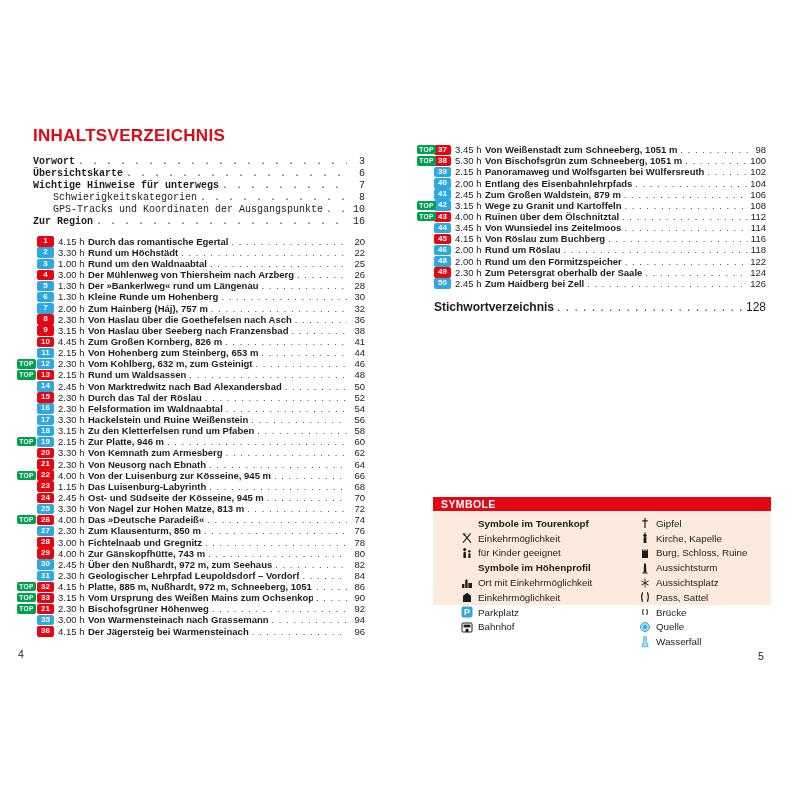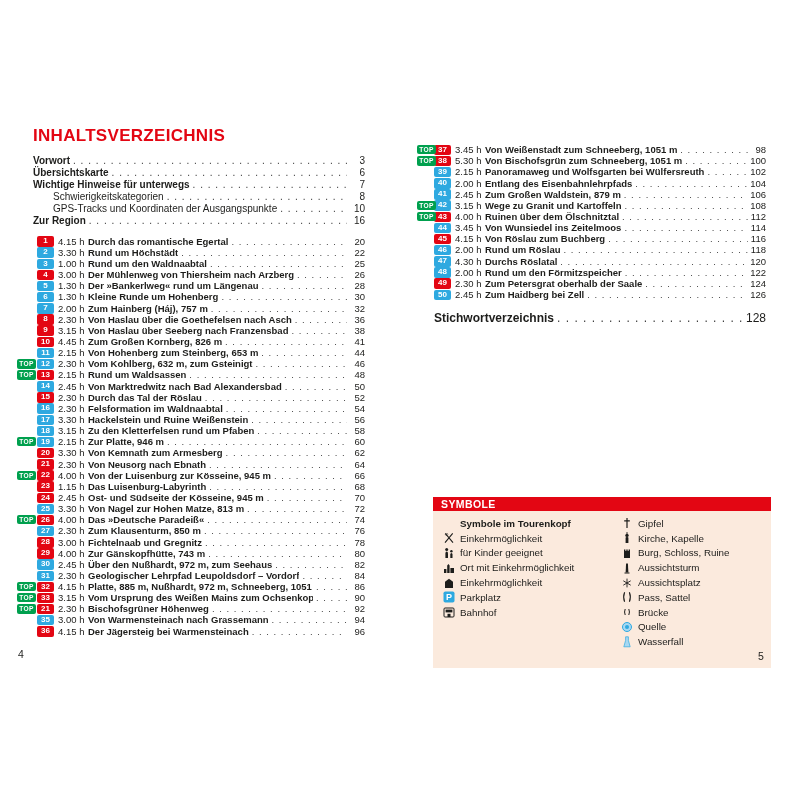--- a/index.html
+++ b/index.html
@@ -7,21 +7,21 @@
     --boxbg:#fbeadd; --ink:#1d1d1b;
   }
   html,body{margin:0;padding:0;width:800px;height:800px;overflow:hidden;
     background:#fff;color:var(--ink);
     font-family:"Liberation Sans", sans-serif;}
   .page{position:absolute;width:332px;}
   #left-page{left:33px;top:126px;}
   #right-page{left:434px;top:140px;}
   .main-title{font-size:17px;font-weight:bold;color:var(--red);letter-spacing:.3px;margin:0 0 9px 0;}
   
-  .fm-row{display:flex;height:12.1px;font-size:10px;}
+  .fm-row{display:flex;align-items:center;height:12.1px;font-size:10px;font-family:Liberation Mono, monospace;}
   .fm-row .lbl{white-space:nowrap;}
   .fm-row.bold .lbl{font-weight:bold;}
   .fm-row.indent{padding-left:20px;}
   
   .leader{flex:1;overflow:hidden;white-space:nowrap;margin:0 3px;color:#3c3c3c;}
   .leader::after{content:". . . . . . . . . . . . . . . . . . . . . . . . . . . . . . . . . . . . . . . . . . . . . . . . . . . . . . . . . . . . . . . . . . . .";letter-spacing:1px;}
   .pg{min-width:15px;text-align:right;white-space:nowrap;}
   
   .toc{margin-top:8px;}
   #right-page .toc{margin-top:4px;}
@@ -37,24 +37,24 @@
   .num-badge.red{background:var(--red);}
   .num-badge.blue{background:var(--blue);}
   .time{flex:none;width:27px;margin-left:4px;white-space:nowrap;}
   .ttl{flex:none;font-weight:bold;margin-left:3px;white-space:nowrap;max-width:225px;overflow:hidden;}
   .index-row{display:flex;align-items:center;margin-top:12px;font-size:12px;height:12px;}
   .index-row .lbl{font-weight:bold;white-space:nowrap;}
   
   #page-num-left{position:absolute;left:18px;top:648px;font-size:10.5px;}
   #page-num-right{position:absolute;left:758px;top:650px;font-size:10.5px;}
   
-  #symbols-box{position:absolute;left:433px;top:497px;width:338px;height:171px;background:var(--boxbg);}
+  #symbols-box{position:absolute;left:433px;top:497px;width:338px;height:108px;background:var(--boxbg);}
   .sym-header{height:14px;background:var(--red);color:#fff;font-weight:bold;font-size:10.5px;
     line-height:14px;padding-left:8px;letter-spacing:.4px;}
-  .sym-body{display:flex;padding:5px 6px 0 10px;}
+  .sym-body{display:flex;padding:5px 6px 0 28px;}
   .sym-col{display:block;}
   .sym-col.c0{width:178px;}
   .sym-col.c1{flex:1;}
   .sym-row{display:flex;align-items:center;height:14.8px;font-size:9.8px;}
   .sym-icon{flex:none;width:17px;height:12px;display:flex;align-items:center;}
   .sym-row.header .sym-lbl{font-weight:bold;}
   .sym-lbl{white-space:nowrap;}
 </style>
 </head>
 <body>
@@ -427,27 +427,20 @@
         <span class="pg">116</span>
       </div>
       <div class="toc-row">
         <span class="num-badge blue">46</span>
         <span class="time">2.00 h</span>
         <span class="ttl">Rund um Röslau</span>
         <span class="leader"></span>
         <span class="pg">118</span>
       </div>
       <div class="toc-row">
-        <span class="num-badge blue">47</span>
-        <span class="time">4.30 h</span>
-        <span class="ttl">Durchs Röslatal</span>
-        <span class="leader"></span>
-        <span class="pg">120</span>
-      </div>
-      <div class="toc-row">
         <span class="num-badge blue">48</span>
         <span class="time">2.00 h</span>
         <span class="ttl">Rund um den Förmitzspeicher</span>
         <span class="leader"></span>
         <span class="pg">122</span>
       </div>
       <div class="toc-row">
         <span class="num-badge red">49</span>
         <span class="time">2.30 h</span>
         <span class="ttl">Zum Petersgrat oberhalb der Saale</span>
@@ -490,20 +483,24 @@
           <span class="sym-icon">
             <svg width="12" height="12" viewBox="0 0 12 12" xmlns="http://www.w3.org/2000/svg">
               <circle cx="3.7" cy="2.5" r="1.5" fill="#1d1d1b"></circle>
               <path d="M2.4 11 V6.4 Q2.4 4.5 3.7 4.5 Q5 4.5 5 6.4 V11 Z" fill="#1d1d1b"></path>
               <circle cx="8.4" cy="4.3" r="1.2" fill="#1d1d1b"></circle>
               <path d="M7.3 11 V7.5 Q7.3 5.9 8.4 5.9 Q9.5 5.9 9.5 7.5 V11 Z" fill="#1d1d1b"></path>
             </svg>
           </span>
           <span class="sym-lbl">für Kinder geeignet</span>
         </div>
+        <div class="sym-row header">
+          <span class="sym-icon"></span>
+          <span class="sym-lbl">Symbole im Höhenprofil</span>
+        </div>
         <div class="sym-row">
           <span class="sym-icon">
             <svg width="12" height="12" viewBox="0 0 12 12" xmlns="http://www.w3.org/2000/svg">
               <path d="M1 7 H3.4 V11 H1 Z M4.2 3.6 L5.4 2 L6.6 3.6 V11 H4.2 Z M7.4 6 H11 V11 H7.4 Z" fill="#1d1d1b"></path>
             </svg>
           </span>
           <span class="sym-lbl">Ort mit Einkehrmöglichkeit</span>
         </div>
         <div class="sym-row">
           <span class="sym-icon">

